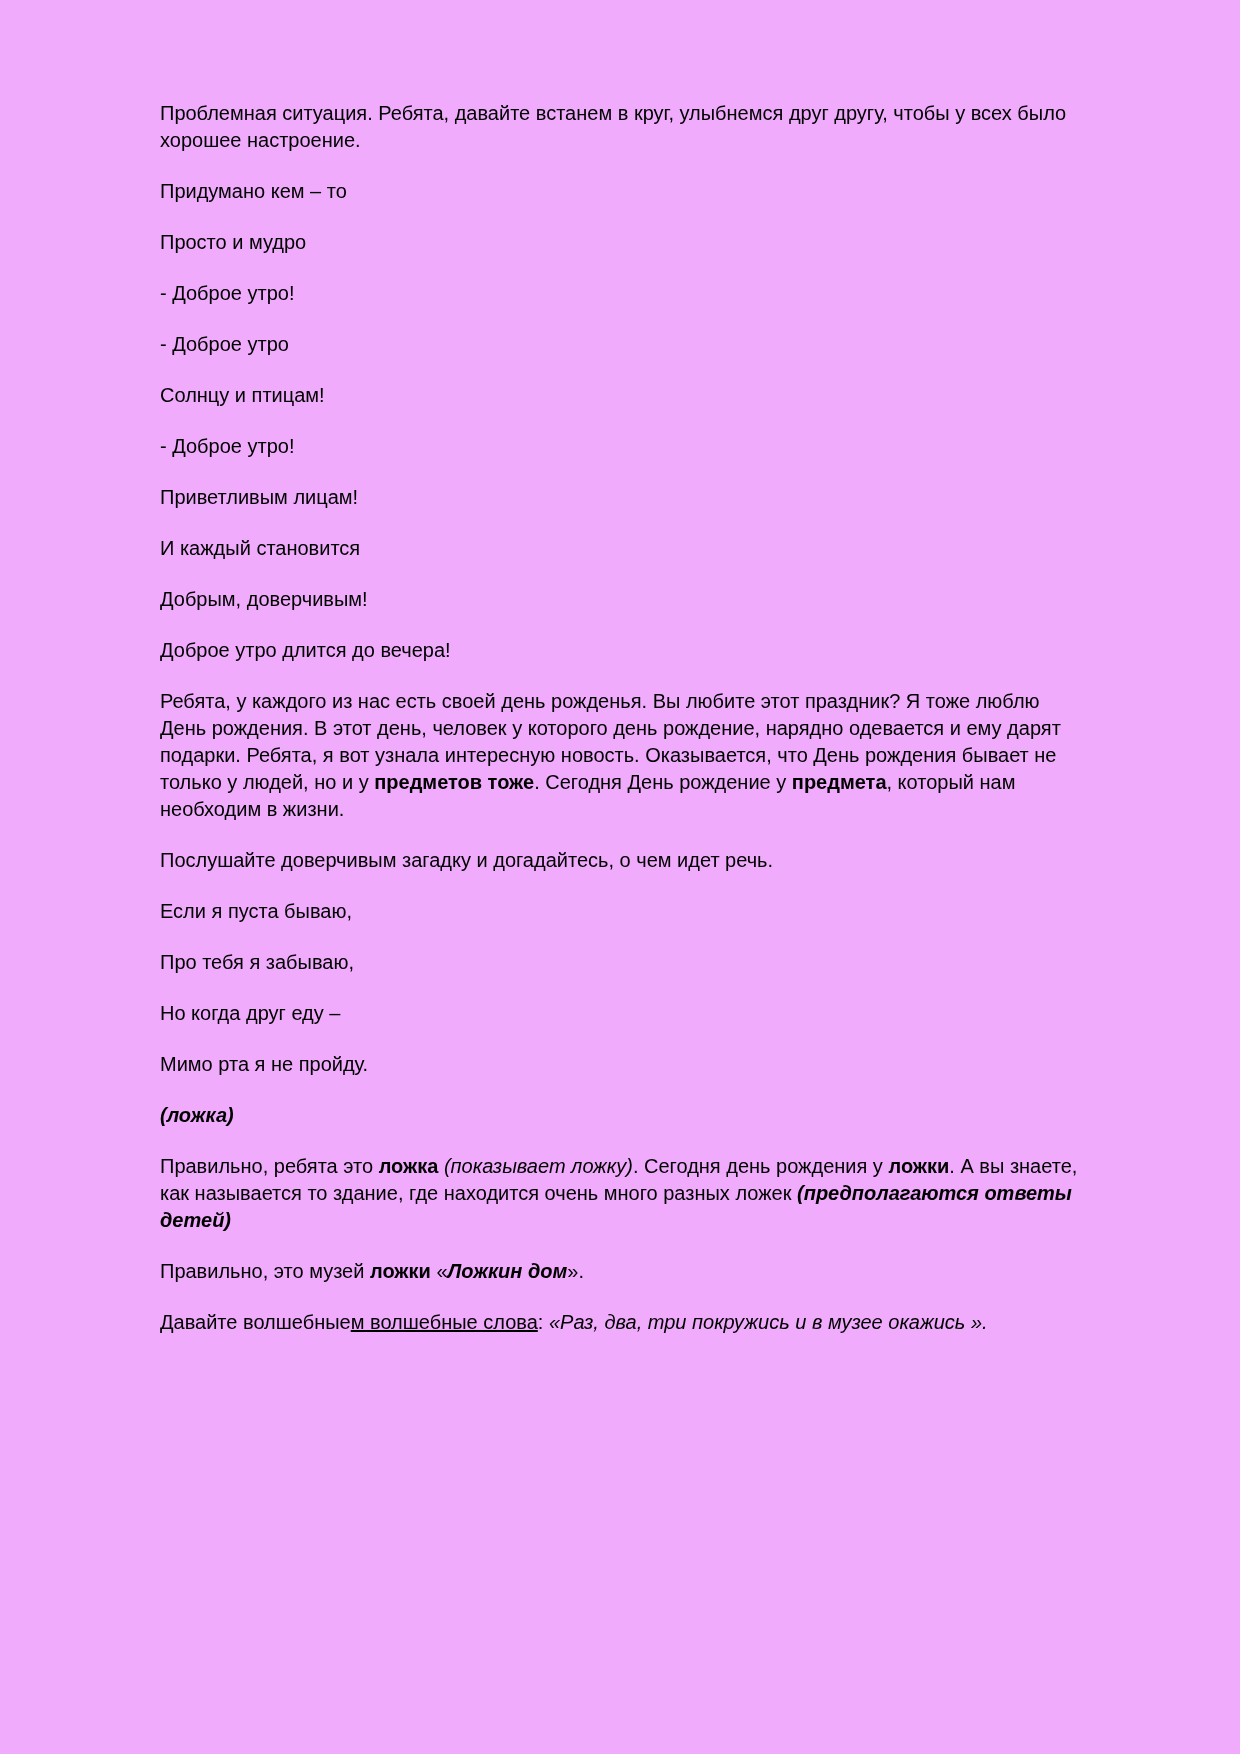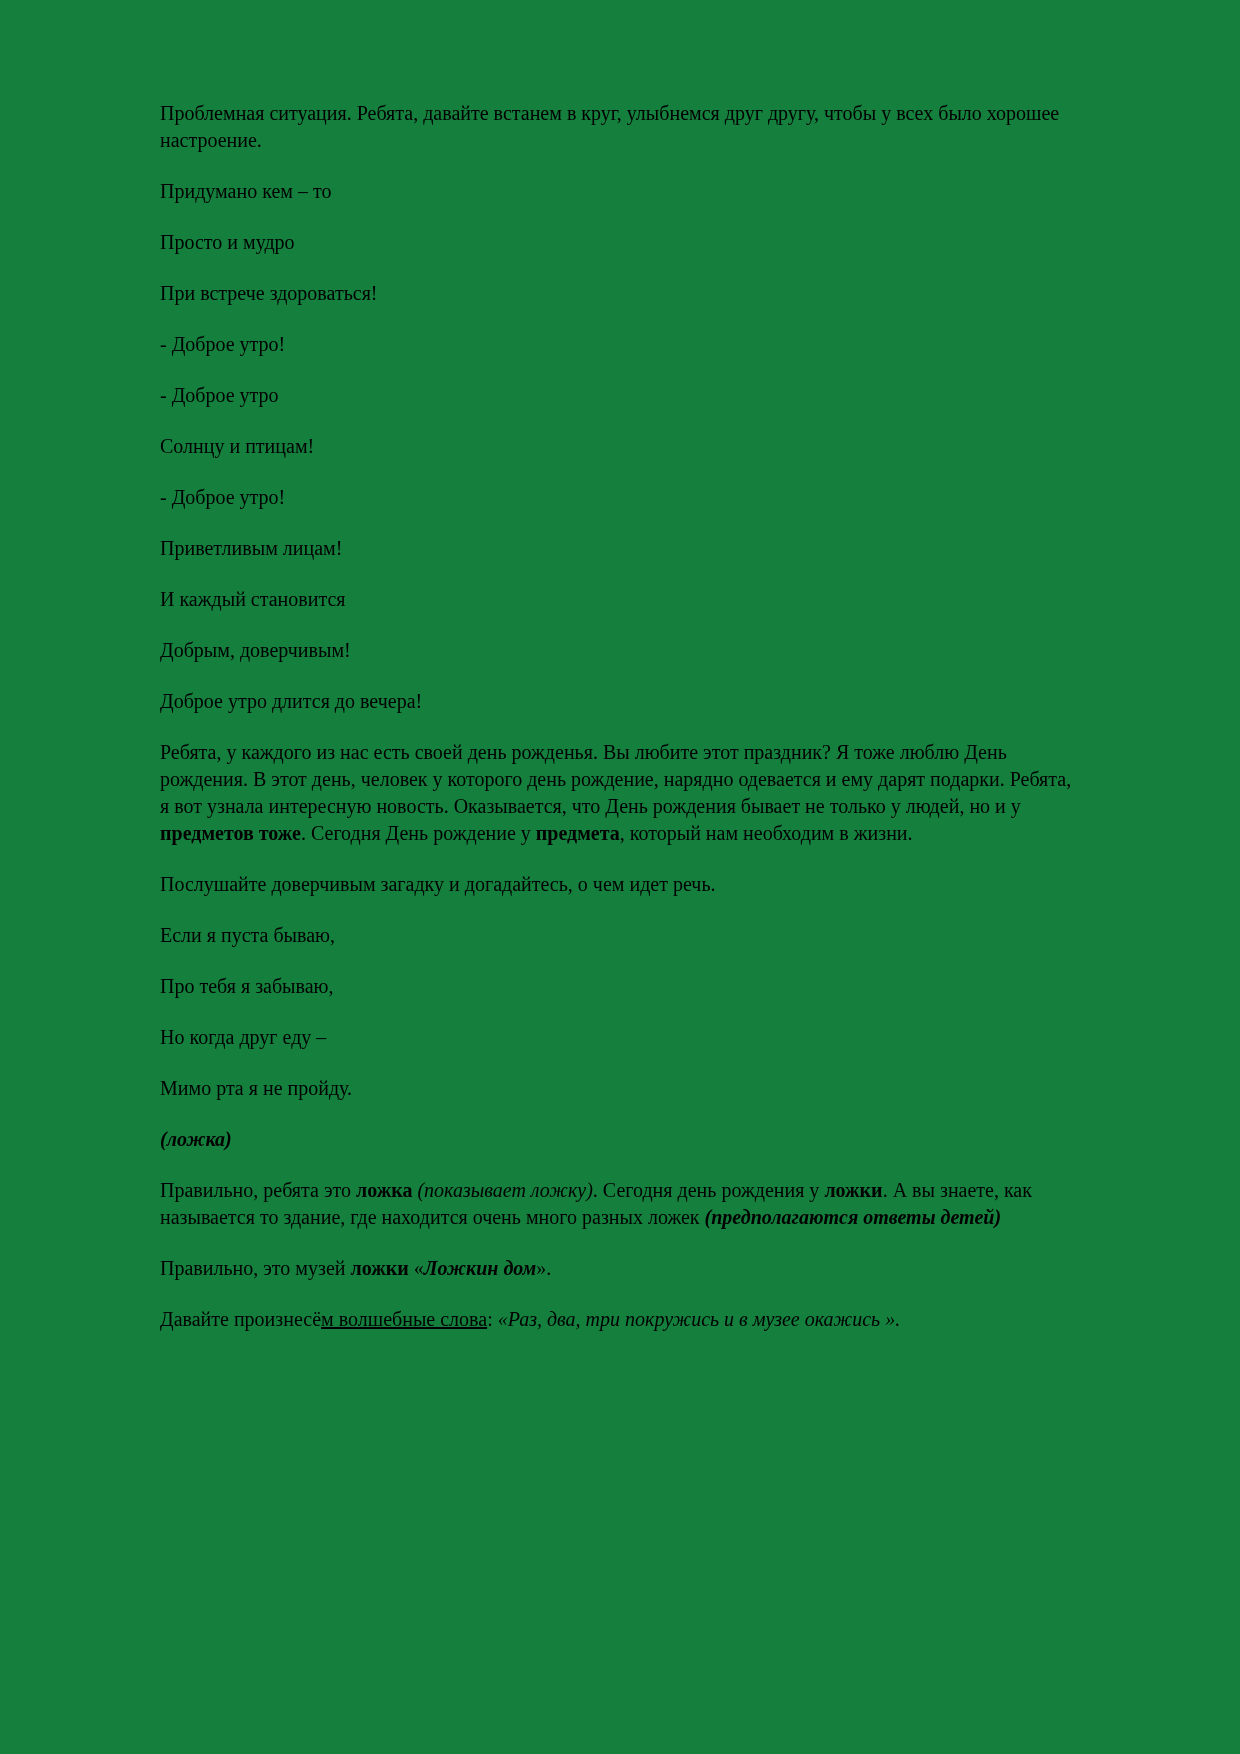--- a/index.html
+++ b/index.html
@@ -5,57 +5,56 @@
   html, body {
     margin: 0;
     padding: 0;
     background: #ffffff;
   }
   .page {
     position: relative;
     width: 1240px;
     height: 1754px;
     margin: 0 auto;
-    background: #15803d;
+    background: #f0abfc;
     box-sizing: border-box;
     padding: 100px 158px 40px 160px;
     overflow: hidden;
-    font-family: Liberation Serif, serif;
+    font-family: Liberation Sans, sans-serif;
     font-size: 20px;
     line-height: 1.35;
     color: #000000;
   }
   .page p {
     margin: 0 0 24px 0;
     padding: 0;
   }
   .page span.b  { font-weight: bold; }
   .page span.i  { font-style: italic; }
   .page span.bi { font-weight: bold; font-style: italic; }
   .page span.u  { text-decoration: underline; }
 </style>
 </head>
 <body>
 
 <div class="page">
     <p><span>Проблемная ситуация. Ребята, давайте встанем в круг, улыбнемся друг другу, чтобы у всех было хорошее настроение.</span></p>
     <p><span>Придумано кем – то</span></p>
     <p><span>Просто и мудро</span></p>
-    <p><span>При встрече здороваться!</span></p>
     <p><span>- Доброе утро!</span></p>
     <p><span>- Доброе утро</span></p>
     <p><span>Солнцу и птицам!</span></p>
     <p><span>- Доброе утро!</span></p>
     <p><span>Приветливым лицам!</span></p>
     <p><span>И каждый становится</span></p>
     <p><span>Добрым, доверчивым!</span></p>
     <p><span>Доброе утро длится до вечера!</span></p>
     <p><span>Ребята, у каждого из нас есть своей день рожденья. Вы любите этот праздник? Я тоже люблю День рождения. В этот день, человек у которого день рождение, нарядно одевается и ему дарят подарки. Ребята, я вот узнала интересную новость. Оказывается, что День рождения бывает не только у людей, но и у </span><span class="b">предметов тоже</span><span>. Сегодня День рождение у </span><span class="b">предмета</span><span>, который нам необходим в жизни.</span></p>
     <p><span>Послушайте доверчивым загадку и догадайтесь, о чем идет речь.</span></p>
     <p><span>Если я пуста бываю,</span></p>
     <p><span>Про тебя я забываю,</span></p>
     <p><span>Но когда друг еду –</span></p>
     <p><span>Мимо рта я не пройду.</span></p>
     <p><span class="bi">(ложка)</span></p>
     <p><span>Правильно, ребята это </span><span class="b">ложка</span><span> </span><span class="i">(показывает ложку)</span><span>. Сегодня день рождения у </span><span class="b">ложки</span><span>. А вы знаете, как называется то здание, где находится очень много разных ложек </span><span class="bi">(предполагаются ответы детей)</span></p>
     <p><span>Правильно, это музей </span><span class="b">ложки</span><span> «</span><span class="bi">Ложкин дом</span><span>».</span></p>
-    <p><span>Давайте произнесё</span><span class="u">м волшебные слова</span><span>: </span><span class="i">«Раз, два, три покружись и в музее окажись ».</span></p>
+    <p><span>Давайте волшебные</span><span class="u">м волшебные слова</span><span>: </span><span class="i">«Раз, два, три покружись и в музее окажись ».</span></p>
   </div>
 
 </body></html>

